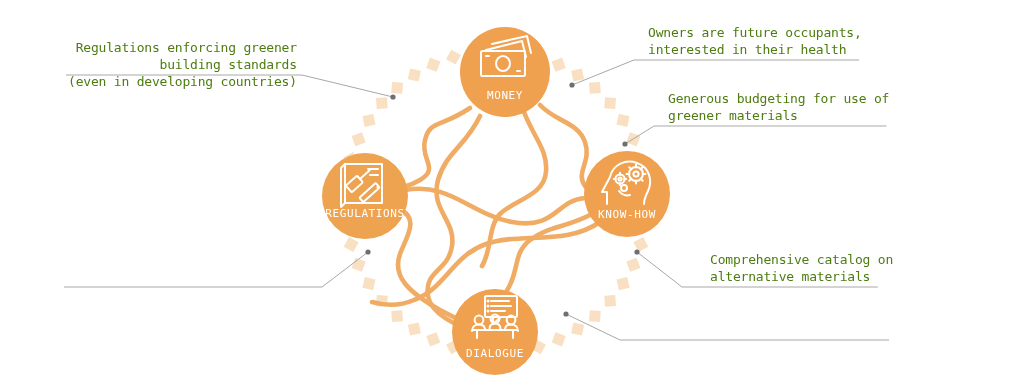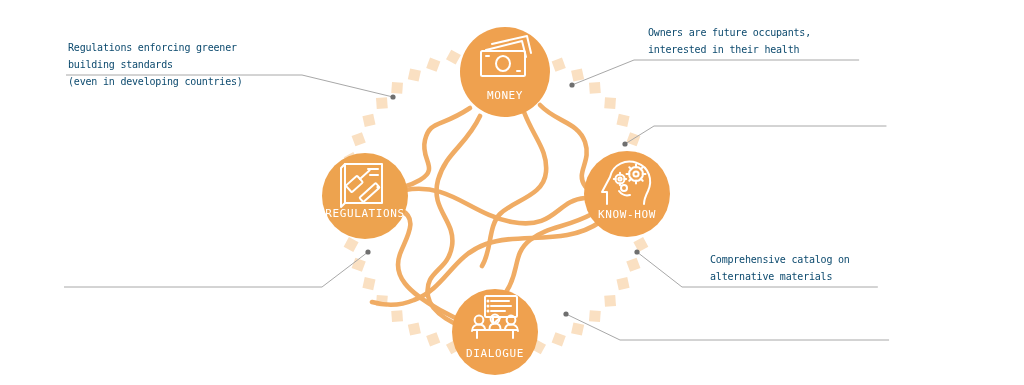--- a/index.html
+++ b/index.html
@@ -22,29 +22,29 @@
     height: 385px;
   }
   #diagram-svg {
     position: absolute;
     left: 0; top: 0;
     width: 1024px;
     height: 385px;
   }
   .callout {
     position: absolute;
-    color: #0c4a6e;
+    color: #4d7c0f;
     font-family: "DejaVu Sans Mono", "Liberation Mono", monospace;
-    font-size: 10px;
+    font-size: 13px;
     line-height: 17px;
     letter-spacing: -0.2px;
     white-space: pre;
   }
   .callout.right { text-align: left; }
-  .callout.left  { text-align: left; }
+  .callout.left  { text-align: right; }
   .node-label {
     font-family: "DejaVu Sans Mono", "Liberation Mono", monospace;
     fill: #ffffff;
     font-size: 11px;
     letter-spacing: 0.6px;
     text-anchor: middle;
     dominant-baseline: middle;
   }
   .node-circle { }
   .icon-stroke {
@@ -218,16 +218,18 @@
       </g>
 
     </g>
   </svg>
 
   <div class="callout left" style="left:68px;  top:39px;">Regulations enforcing greener
 building standards
 (even in developing countries)</div>
   <div class="callout right" style="left:648px; top:24px;">Owners are future occupants,
 interested in their health</div>
+  <div class="callout right" style="left:668px; top:90px;">Generous budgeting for use of
+greener materials</div>
   <div class="callout right" style="left:710px; top:251px;">Comprehensive catalog on
 alternative materials</div>
 
 </div>
 
 </body></html>

